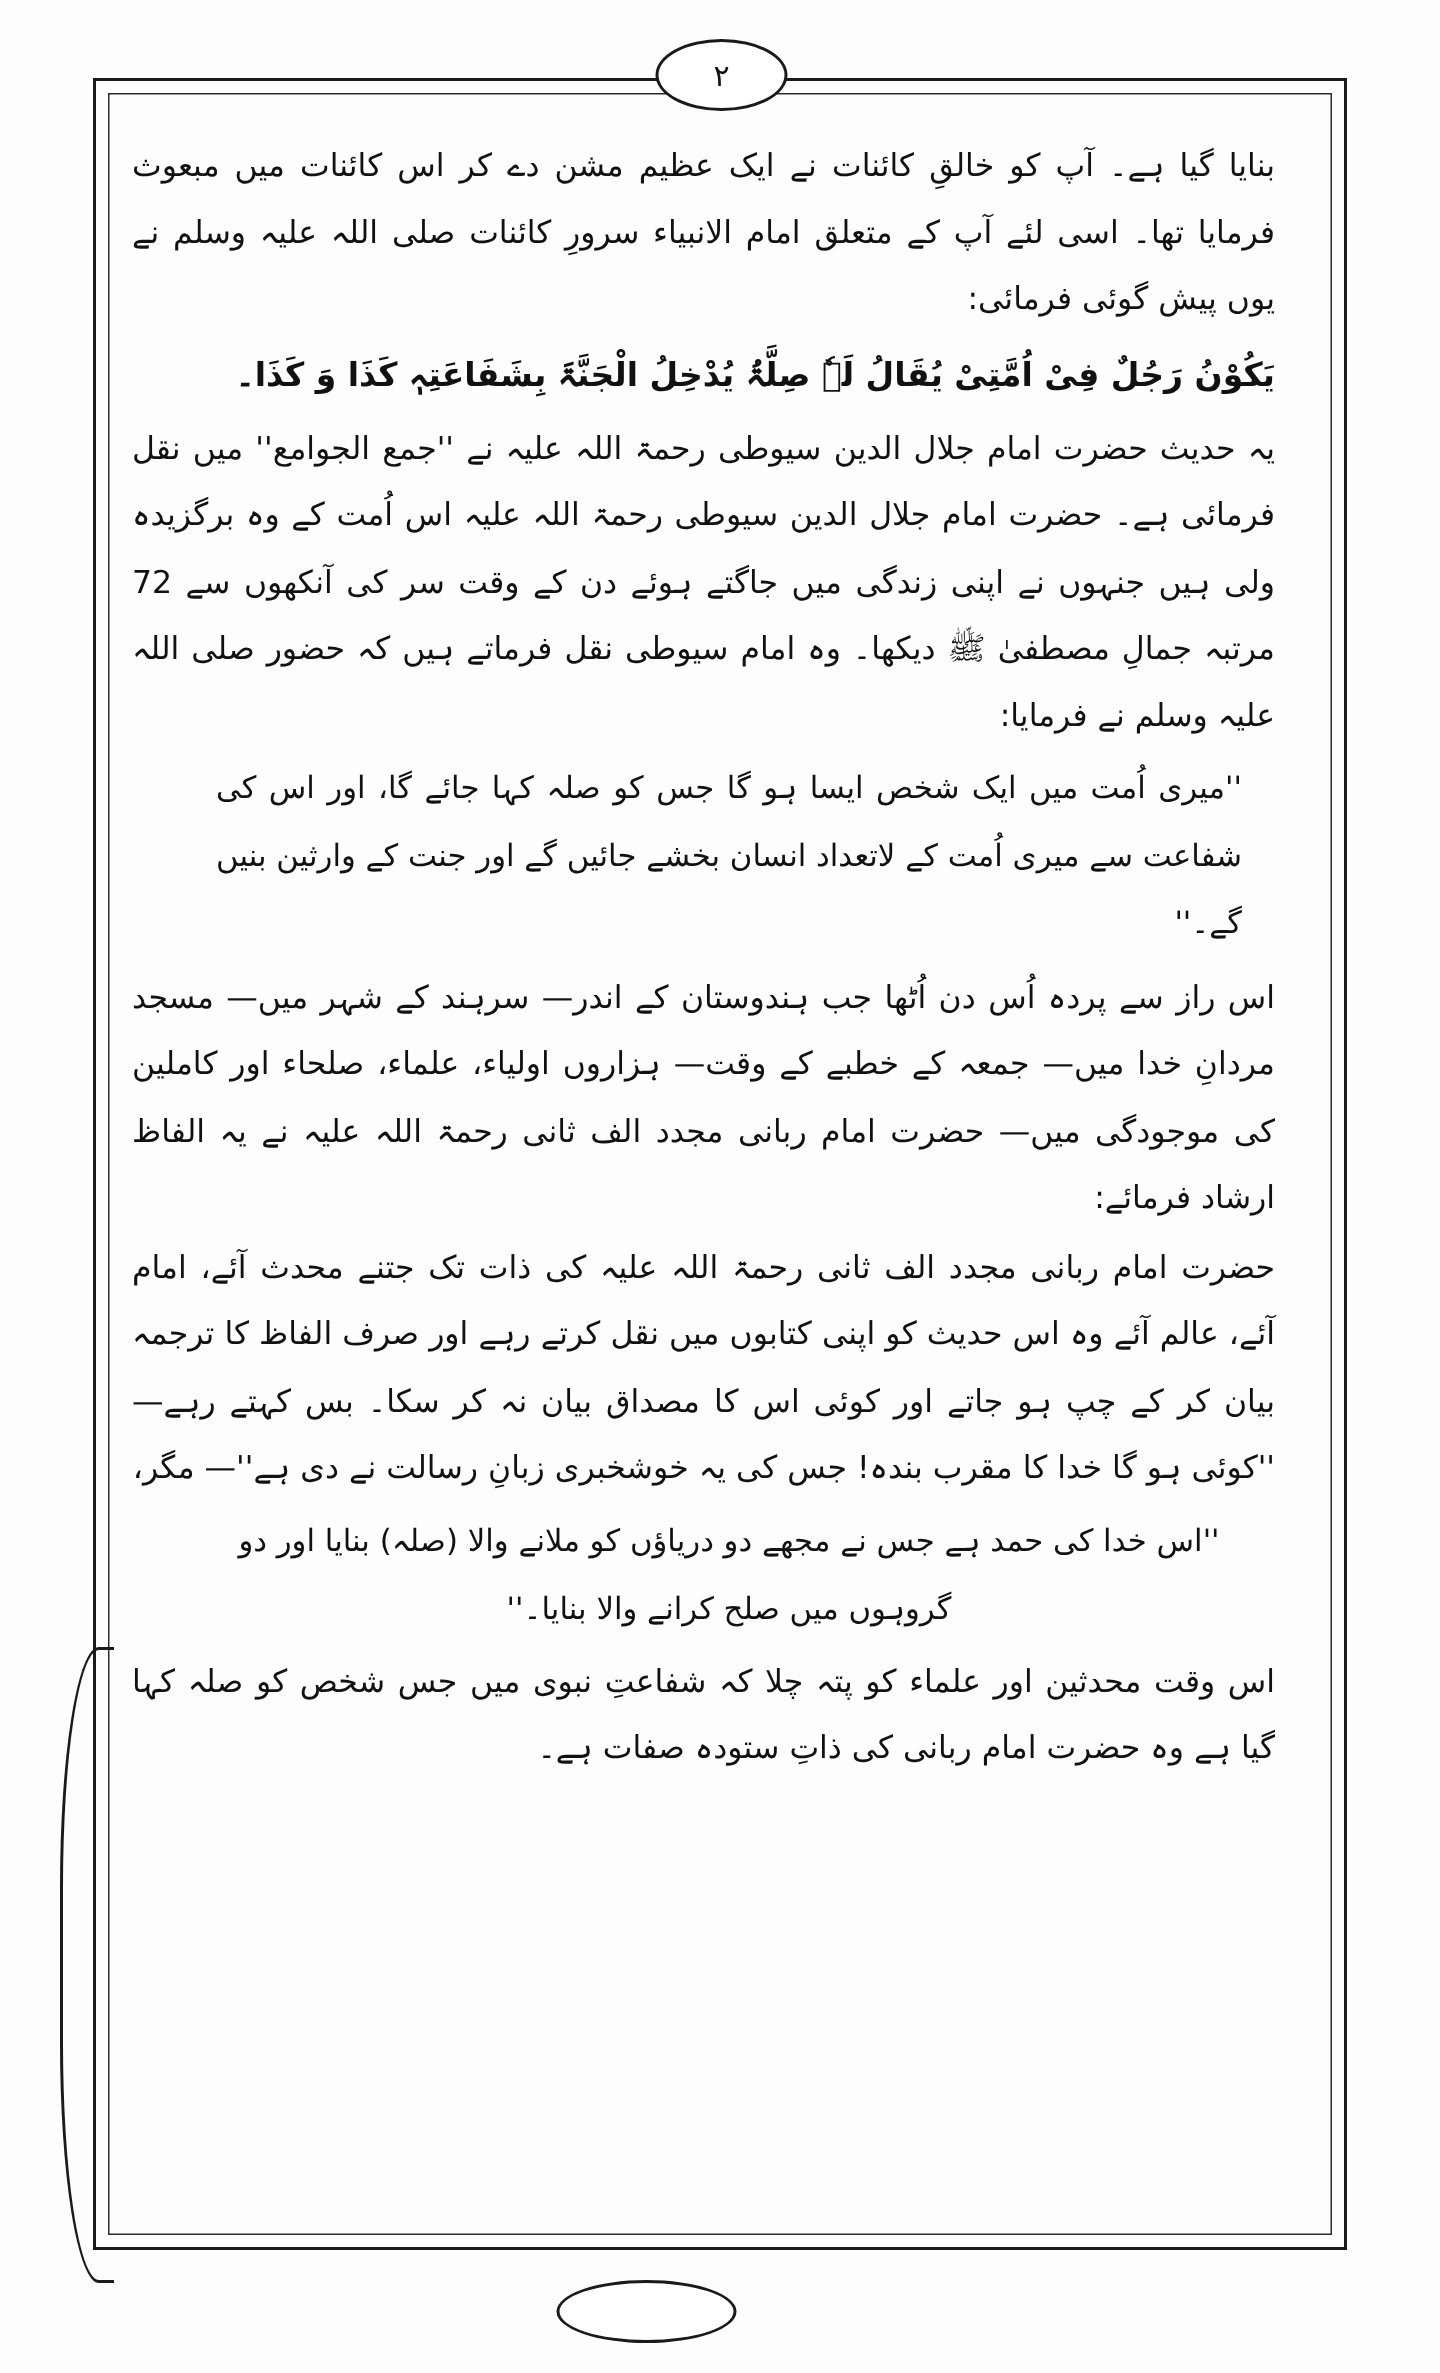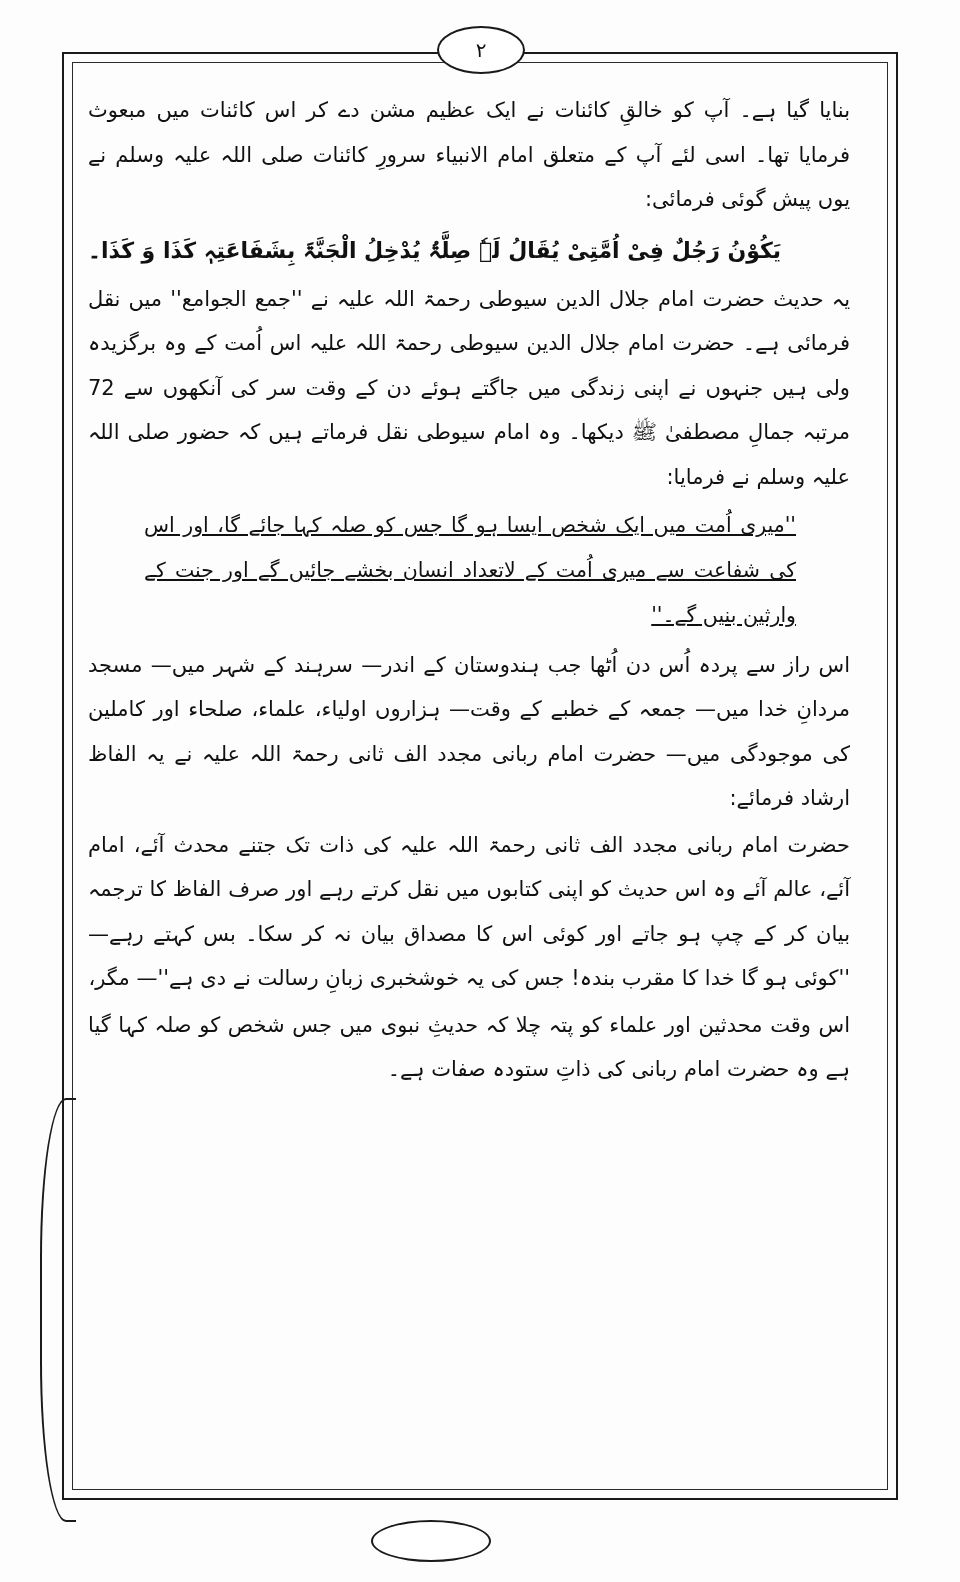--- a/index.html
+++ b/index.html
@@ -111,35 +111,34 @@
 
   .p {
     margin: 0 0 2px 0;
   }
 
   
   .arabic {
     font-family: "DejaVu Sans", sans-serif;
     font-size: 22px;
     line-height: 2.05;
-    text-align: left;
+    text-align: right;
     direction: rtl;
     margin: 6px 0 4px 0;
     font-weight: 600;
   }
 
   
   .inset {
     font-family: "DejaVu Sans", sans-serif;
     font-size: 20.5px;
     line-height: 2.2;
     direction: rtl;
     text-align: justify;
-    margin: 4px 54px 4px 56px;
-    text-decoration: underline;
+    margin: 4px 22px 4px 56px;
   }
   .inset-center {
     text-align: center;
   }
 </style>
 </head>
 <body>
 
 <div class="page">
 
@@ -161,17 +160,18 @@
 
     <p class="line p">یہ حدیث حضرت امام جلال الدین سیوطی رحمۃ اللہ علیہ نے ''جمع الجوامع'' میں نقل فرمائی ہے۔ حضرت امام جلال الدین سیوطی رحمۃ اللہ علیہ اس اُمت کے وہ برگزیدہ ولی ہیں جنہوں نے اپنی زندگی میں جاگتے ہوئے دن کے وقت سر کی آنکھوں سے 72 مرتبہ جمالِ مصطفیٰ ﷺ دیکھا۔ وہ امام سیوطی نقل فرماتے ہیں کہ حضور صلی اللہ علیہ وسلم نے فرمایا:</p>
 
     <p class="inset">''میری اُمت میں ایک شخص ایسا ہو گا جس کو صلہ کہا جائے گا، اور اس کی شفاعت سے میری اُمت کے لاتعداد انسان بخشے جائیں گے اور جنت کے وارثین بنیں گے۔''</p>
 
     <p class="line p">اس راز سے پردہ اُس دن اُٹھا جب ہندوستان کے اندر— سرہند کے شہر میں— مسجد مردانِ خدا میں— جمعہ کے خطبے کے وقت— ہزاروں اولیاء، علماء، صلحاء اور کاملین کی موجودگی میں— حضرت امام ربانی مجدد الف ثانی رحمۃ اللہ علیہ نے یہ الفاظ ارشاد فرمائے:</p>
 
     <p class="line p">حضرت امام ربانی مجدد الف ثانی رحمۃ اللہ علیہ کی ذات تک جتنے محدث آئے، امام آئے، عالم آئے وہ اس حدیث کو اپنی کتابوں میں نقل کرتے رہے اور صرف الفاظ کا ترجمہ بیان کر کے چپ ہو جاتے اور کوئی اس کا مصداق بیان نہ کر سکا۔ بس کہتے رہے— ''کوئی ہو گا خدا کا مقرب بندہ! جس کی یہ خوشخبری زبانِ رسالت نے دی ہے''— مگر،</p>
 
 
+    <p class="inset inset-center">''اس خدا کی حمد ہے جس نے مجھے دو دریاؤں کو ملانے والا (صلہ) بنایا اور دو گروہوں میں صلح کرانے والا بنایا۔''</p>
 
-    <p class="line p">اس وقت محدثین اور علماء کو پتہ چلا کہ حدیثِ نبوی میں جس شخص کو صلہ کہا گیا ہے وہ حضرت امام ربانی کی ذاتِ ستودہ صفات ہے۔</p>
+    <p class="line p">اس وقت محدثین اور علماء کو پتہ چلا کہ شفاعتِ نبوی میں جس شخص کو صلہ کہا گیا ہے وہ حضرت امام ربانی کی ذاتِ ستودہ صفات ہے۔</p>
 
   </div>
 </div>
 
 </body></html>

